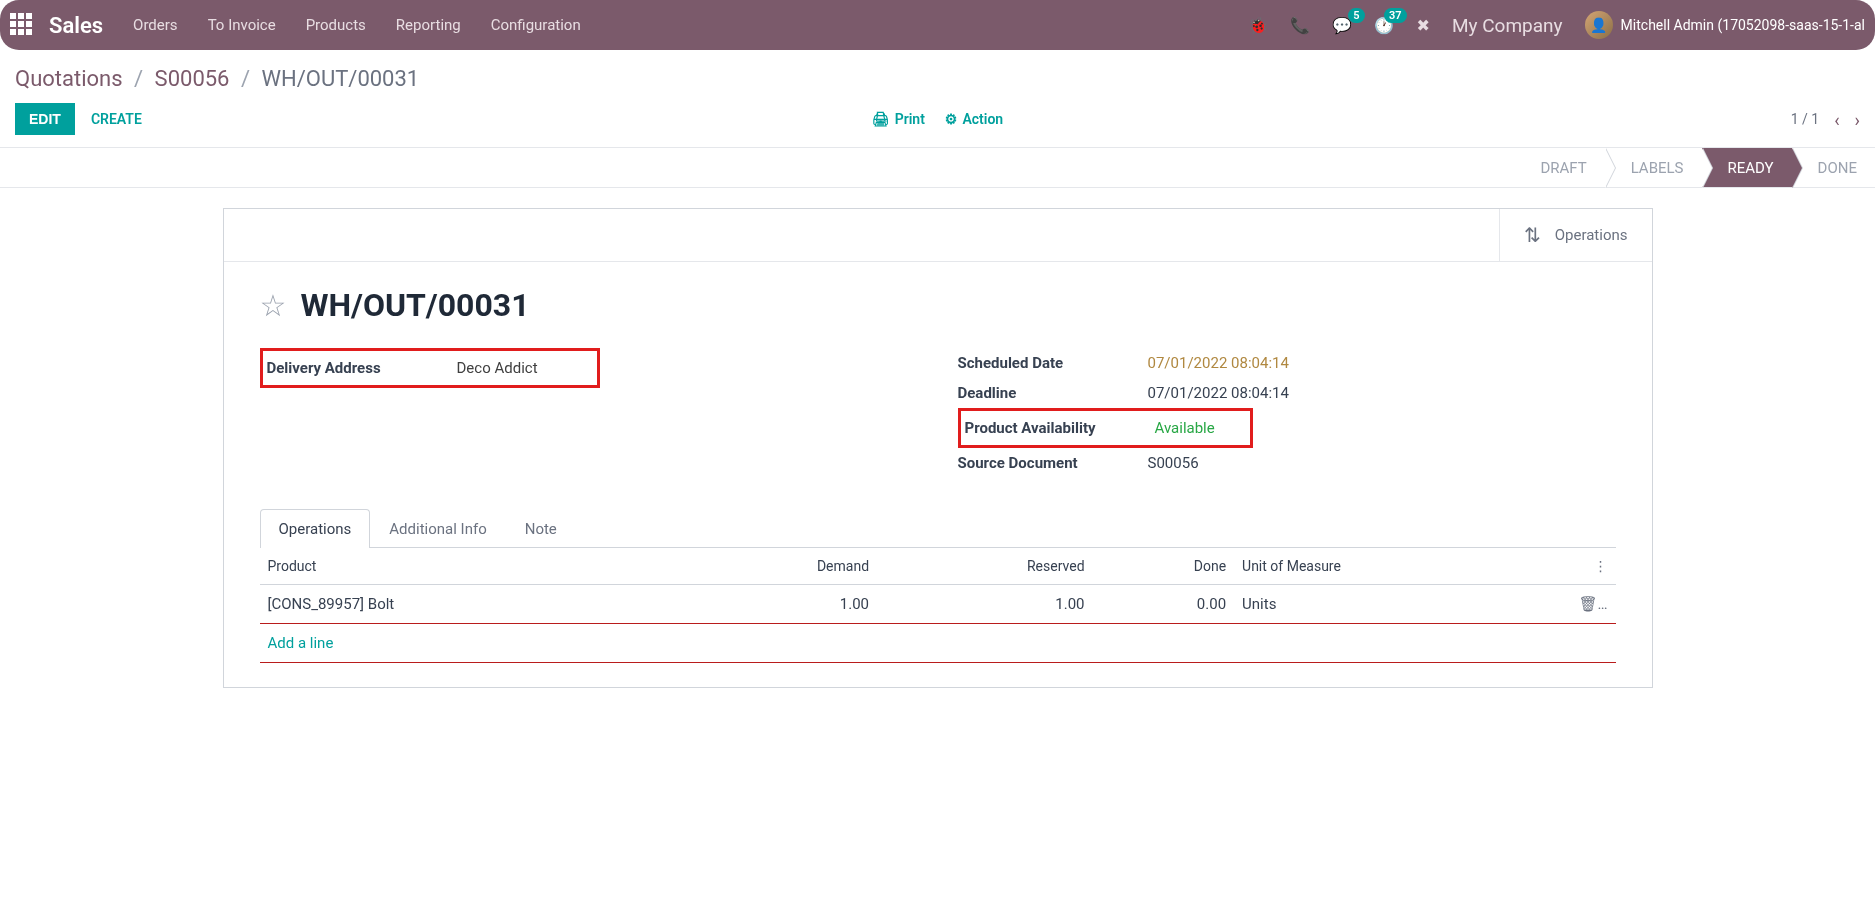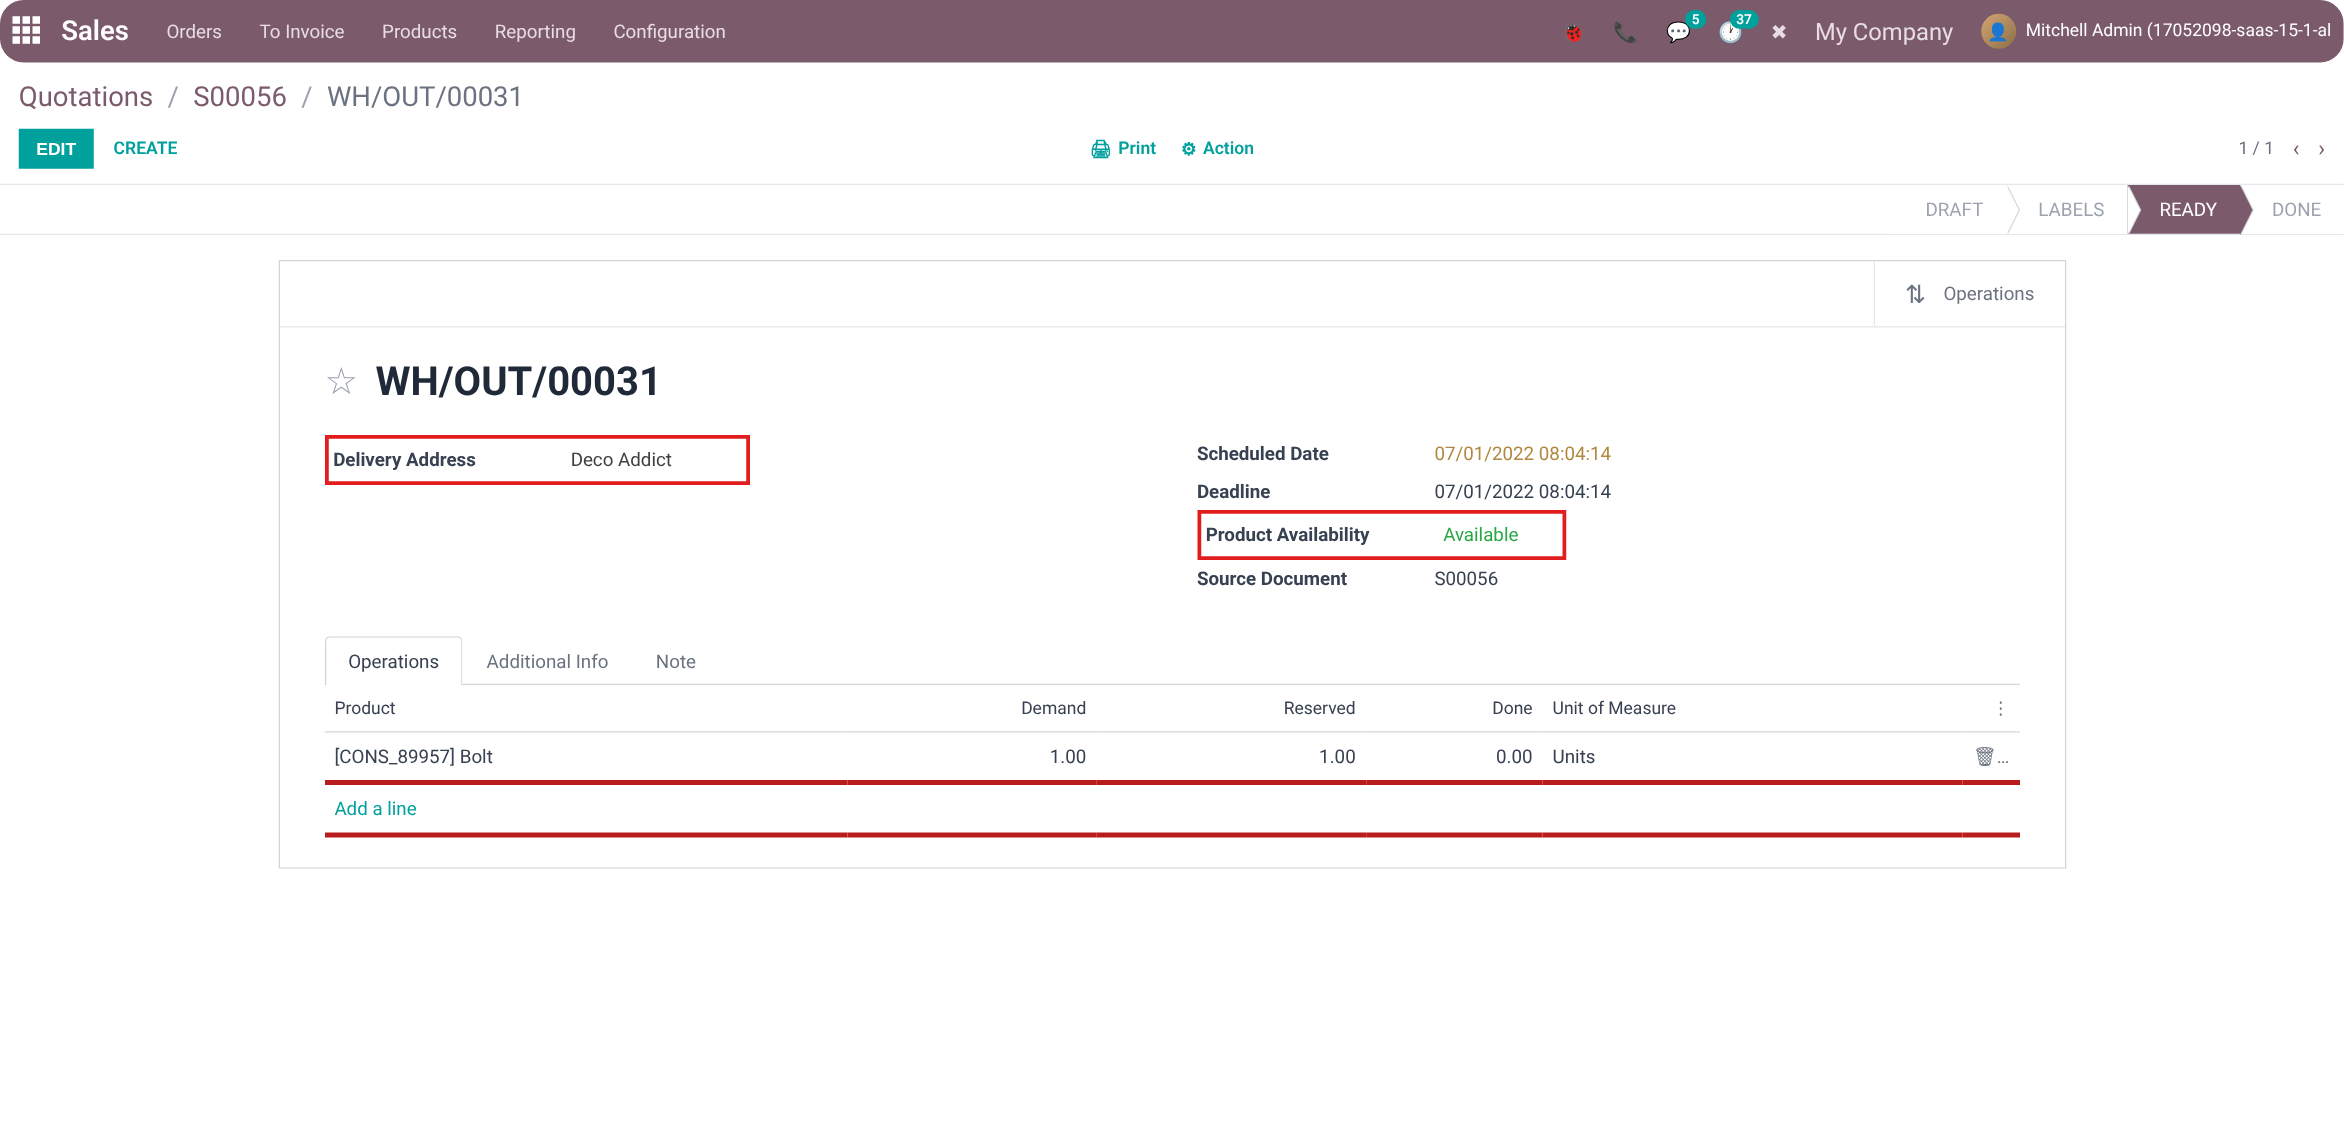--- a/index.html
+++ b/index.html
@@ -55,21 +55,21 @@
 .field-value.link { color: #404040; cursor: pointer; }
 .field-value.warn { color: #b08840; }
 .field-value.success { color: #28a745; }
 .highlight-box { border: 3px solid #e11d1d; padding: 2px 4px; display: inline-flex; align-items: flex-start; }
 .tabs { display: flex; border-bottom: 1px solid #d1d5db; }
 .tab { padding: 10px 18px; font-size: 15px; color: #6b7280; cursor: pointer; border: 1px solid transparent; border-bottom: none; position: relative; top: 1px; }
 .tab.active { color: #374151; border-color: #d1d5db; background: #fff; border-radius: 4px 4px 0 0; }
 .table { width: 100%; border-collapse: collapse; }
 .table th { text-align: left; padding: 10px 8px; font-weight: 400; font-size: 14px; border-bottom: 1px solid #d1d5db; }
 .table th.num { text-align: right; }
-.table td { padding: 10px 8px; font-size: 15px; border-bottom: 4px solid #b91c1c; }
+.table td { padding: 10px 8px; font-size: 15px; border-bottom: 1px solid #b91c1c; }
 .table td.num { text-align: right; }
 .add-line { color: #00a09d; cursor: pointer; }
 .kebab { cursor: pointer; color: #6b7280; }
 .trash { cursor: pointer; color: #6b7280; }
 </style>
 </head>
 <body>
 
 <div class="topnav">
   <div class="apps-icon">

